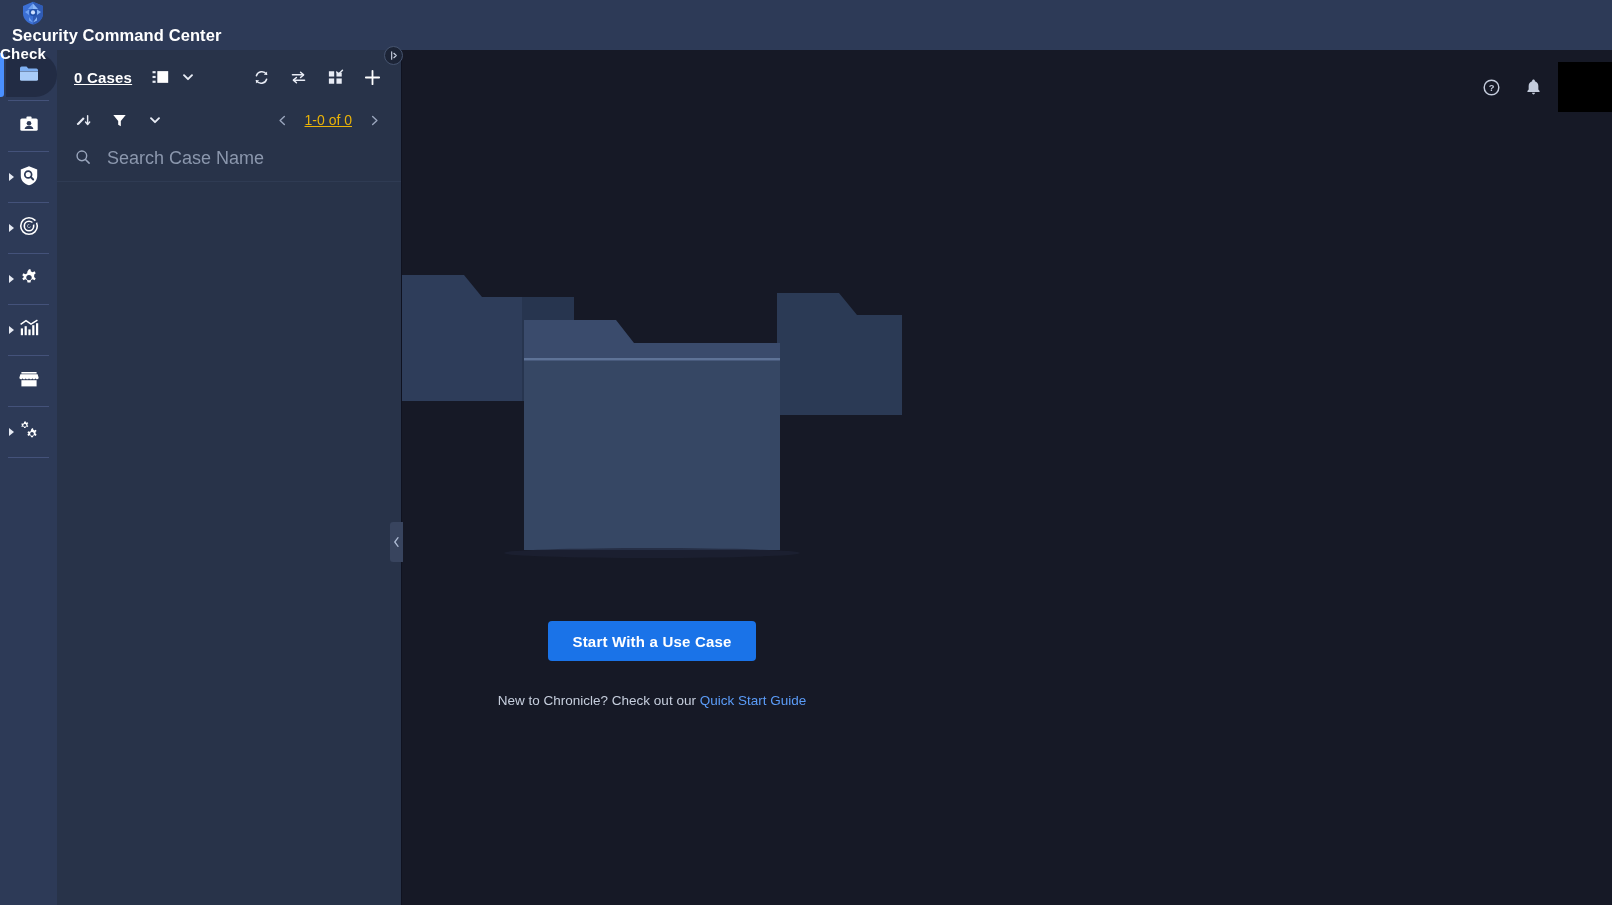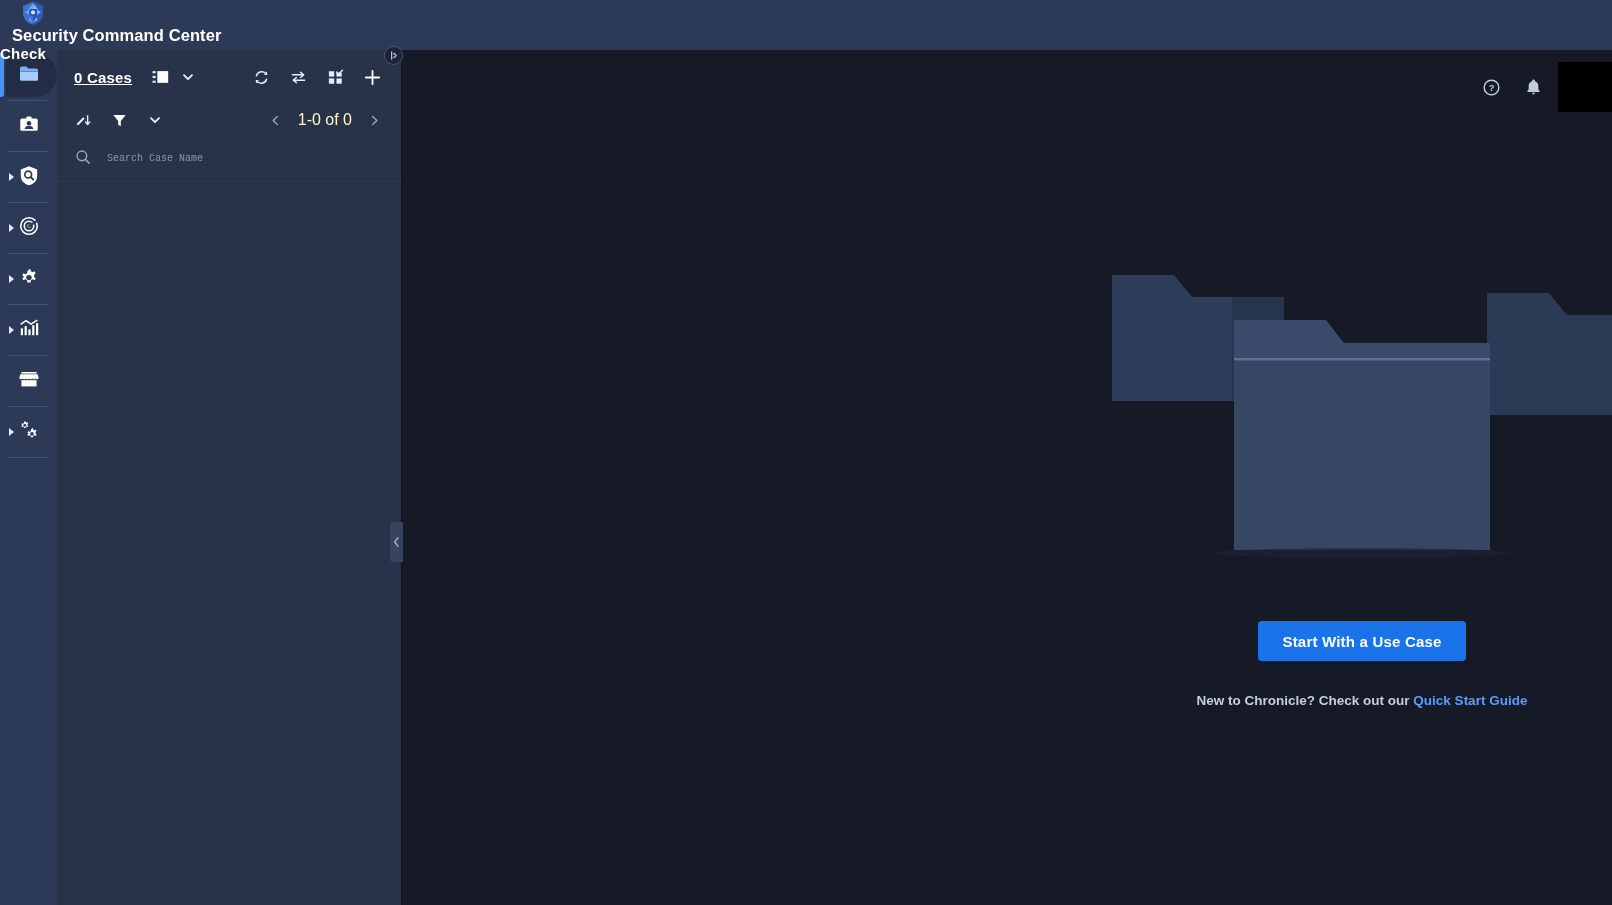--- a/index.html
+++ b/index.html
@@ -86,30 +86,30 @@
     width: 28px; height: 28px;
   }
   #view-mode-group { display:flex; align-items:center; margin-left: 14px; }
   #toolbar1-actions { margin-left:auto; display:flex; align-items:center; gap: 9px; }
 
   #cases-toolbar-2 {
     height: 32px; display: flex; align-items: center; padding: 0 14px 0 12px;
   }
   #toolbar2-left { display:flex; align-items:center; gap: 8px; }
   #pagination { margin-left:auto; display:flex; align-items:center; gap: 4px; }
-  #pagination-label { color:#fef9c3; font-size:16px; padding: 0 4px; }
+  #pagination-label { color:#eab308; font-size:14px; padding: 0 4px; text-decoration: underline; }
 
   #search-row {
     height: 46px; display:flex; align-items:center; padding: 0 18px 0 18px;
     border-bottom: 1px solid #2f3b53;
   }
   #search-input {
     background: transparent; border: 0; outline: none;
-    color: #fdba74; font-size: 10px; margin-left: 16px;
-    font-family: Liberation Mono, monospace; width: 250px;
+    color: #fdba74; font-size: 18px; margin-left: 16px;
+    font-family: Liberation Sans, sans-serif; width: 250px;
   }
   #search-input::placeholder { color: #8b97ad; }
 
   
   #panel-divider {
     position:absolute; top:50px; left:401px; width:1px; height:855px;
     background:#0f1220; z-index: 11;
   }
 
   
@@ -129,34 +129,34 @@
     display:flex; align-items:center; justify-content:center;
     z-index: 40;
   }
 
   
   #main {
     position: absolute; top: 50px; left: 402px;
     width: 1210px; height: 650px;
     background: #161926;
     display: flex; flex-direction: column;
-    align-items: flex-end; justify-content: flex-start;
+    align-items: flex-start; justify-content: flex-start;
   }
   #empty-state { margin-top: 205px; display:flex; flex-direction: column; align-items:center; }
   #folders-illustration { width: 500px; height: 310px; }
   #start-use-case-button {
     margin-top: 56px;
     background: #1a73e8; color: #ffffff;
     border: 0; border-radius: 4px;
     padding: 0 24px; height: 40px;
     font-size: 15px; font-weight: 700;
     font-family: "Liberation Sans", sans-serif;
     letter-spacing: .2px; cursor: pointer;
   }
-  #footer-note { margin-top: 32px; font-size: 13.5px; color:#c6cedd;font-weight:bold; }
+  #footer-note { margin-top: 32px; font-size: 13.5px; color:#c6cedd; }
   #quick-start-link { color:#5b9cf8; text-decoration: none; }
 </style>
 </head>
 <body>
 
 <div id="topbar">
   <span id="brand-logo">
     <svg width="26" height="26" viewBox="0 0 26 26">
       <path d="M13 1.8 L23 6 V13.5 C23 19 18.6 23.2 13 24.6 C7.4 23.2 3 19 3 13.5 V6 Z" fill="#3b6fd4"></path>
       <path d="M13 1.8 L23 6 V13.5 C23 19 18.6 23.2 13 24.6 Z" fill="#2f5bb5"></path>

